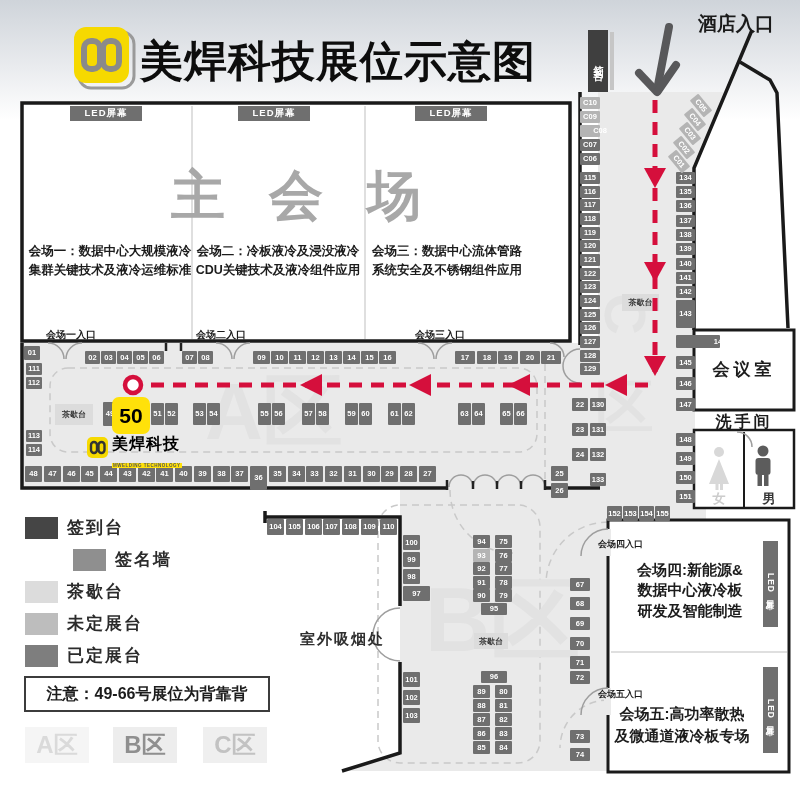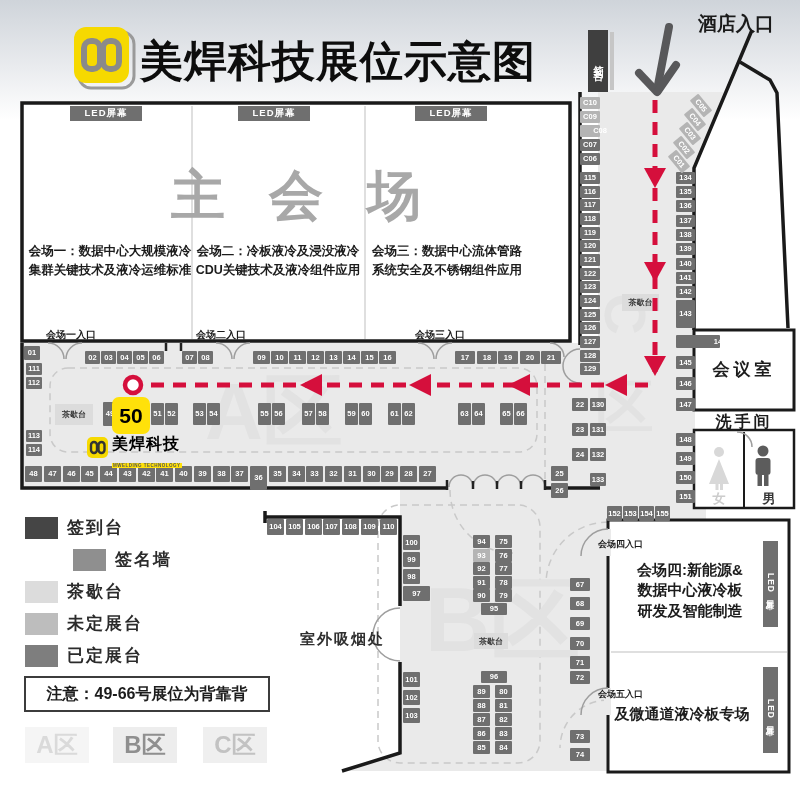--- a/index.html
+++ b/index.html
@@ -392,20 +392,21 @@
 
   <div class="abs entr" style="left:598px;top:538px;font-size:9px">会场四入口</div>
   <div class="abs session" style="left:622px;top:560px;width:136px;font-size:15px;line-height:1.35">
     <div>会场四:新能源&amp;</div>
     <div>数据中心液冷板</div>
     <div>研发及智能制造</div>
   </div>
   <div class="abs ledv" style="left:763px;top:541px;width:15px;height:86px">LED屏幕</div>
   <div class="abs entr" style="left:598px;top:688px;font-size:9px">会场五入口</div>
   <div class="abs session" style="left:606px;top:703px;width:152px;font-size:15px;line-height:1.45">
+    <div>会场五:高功率散热</div>
     <div>及微通道液冷板专场</div>
   </div>
   <div class="abs ledv" style="left:763px;top:667px;width:15px;height:86px">LED屏幕</div>
 
   <div class="abs mlogo">
     <div class="mlogo-txt" style="margin-left:26px">
       <div class="mlogo-name">美焊科技</div>
       <div class="mlogo-sub">MWELDING TECHNOLOGY</div>
     </div>
   </div>

